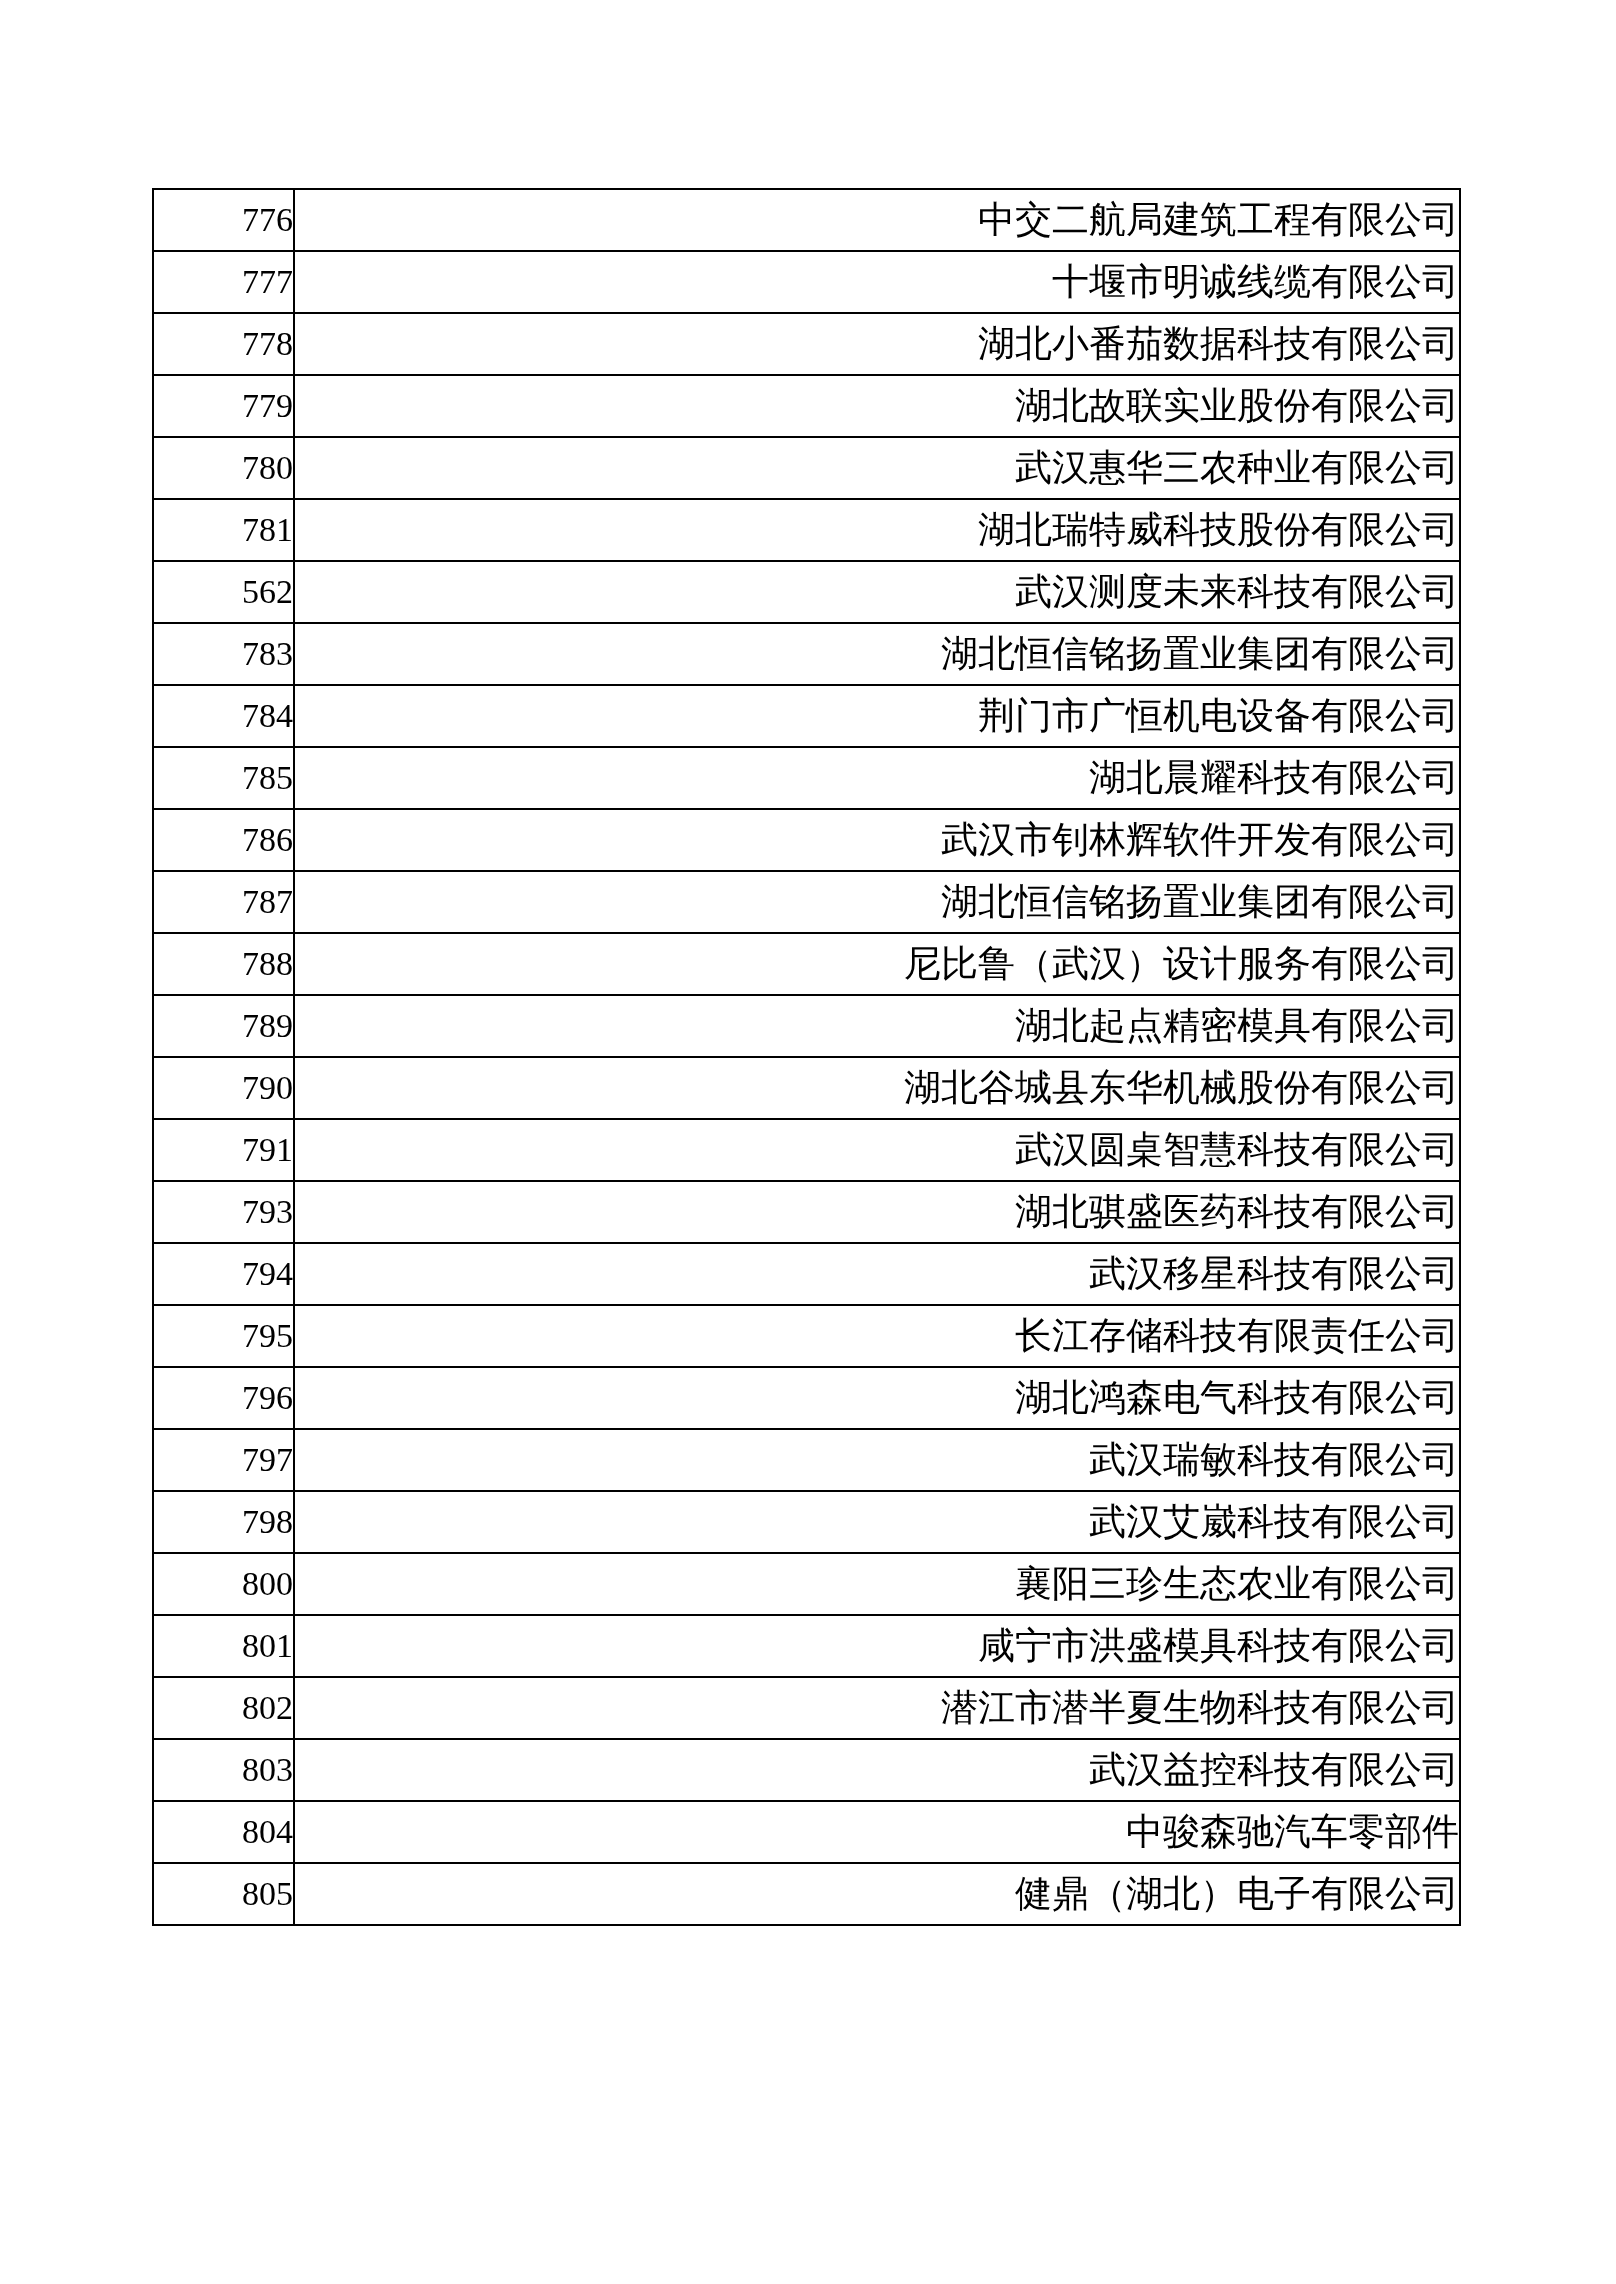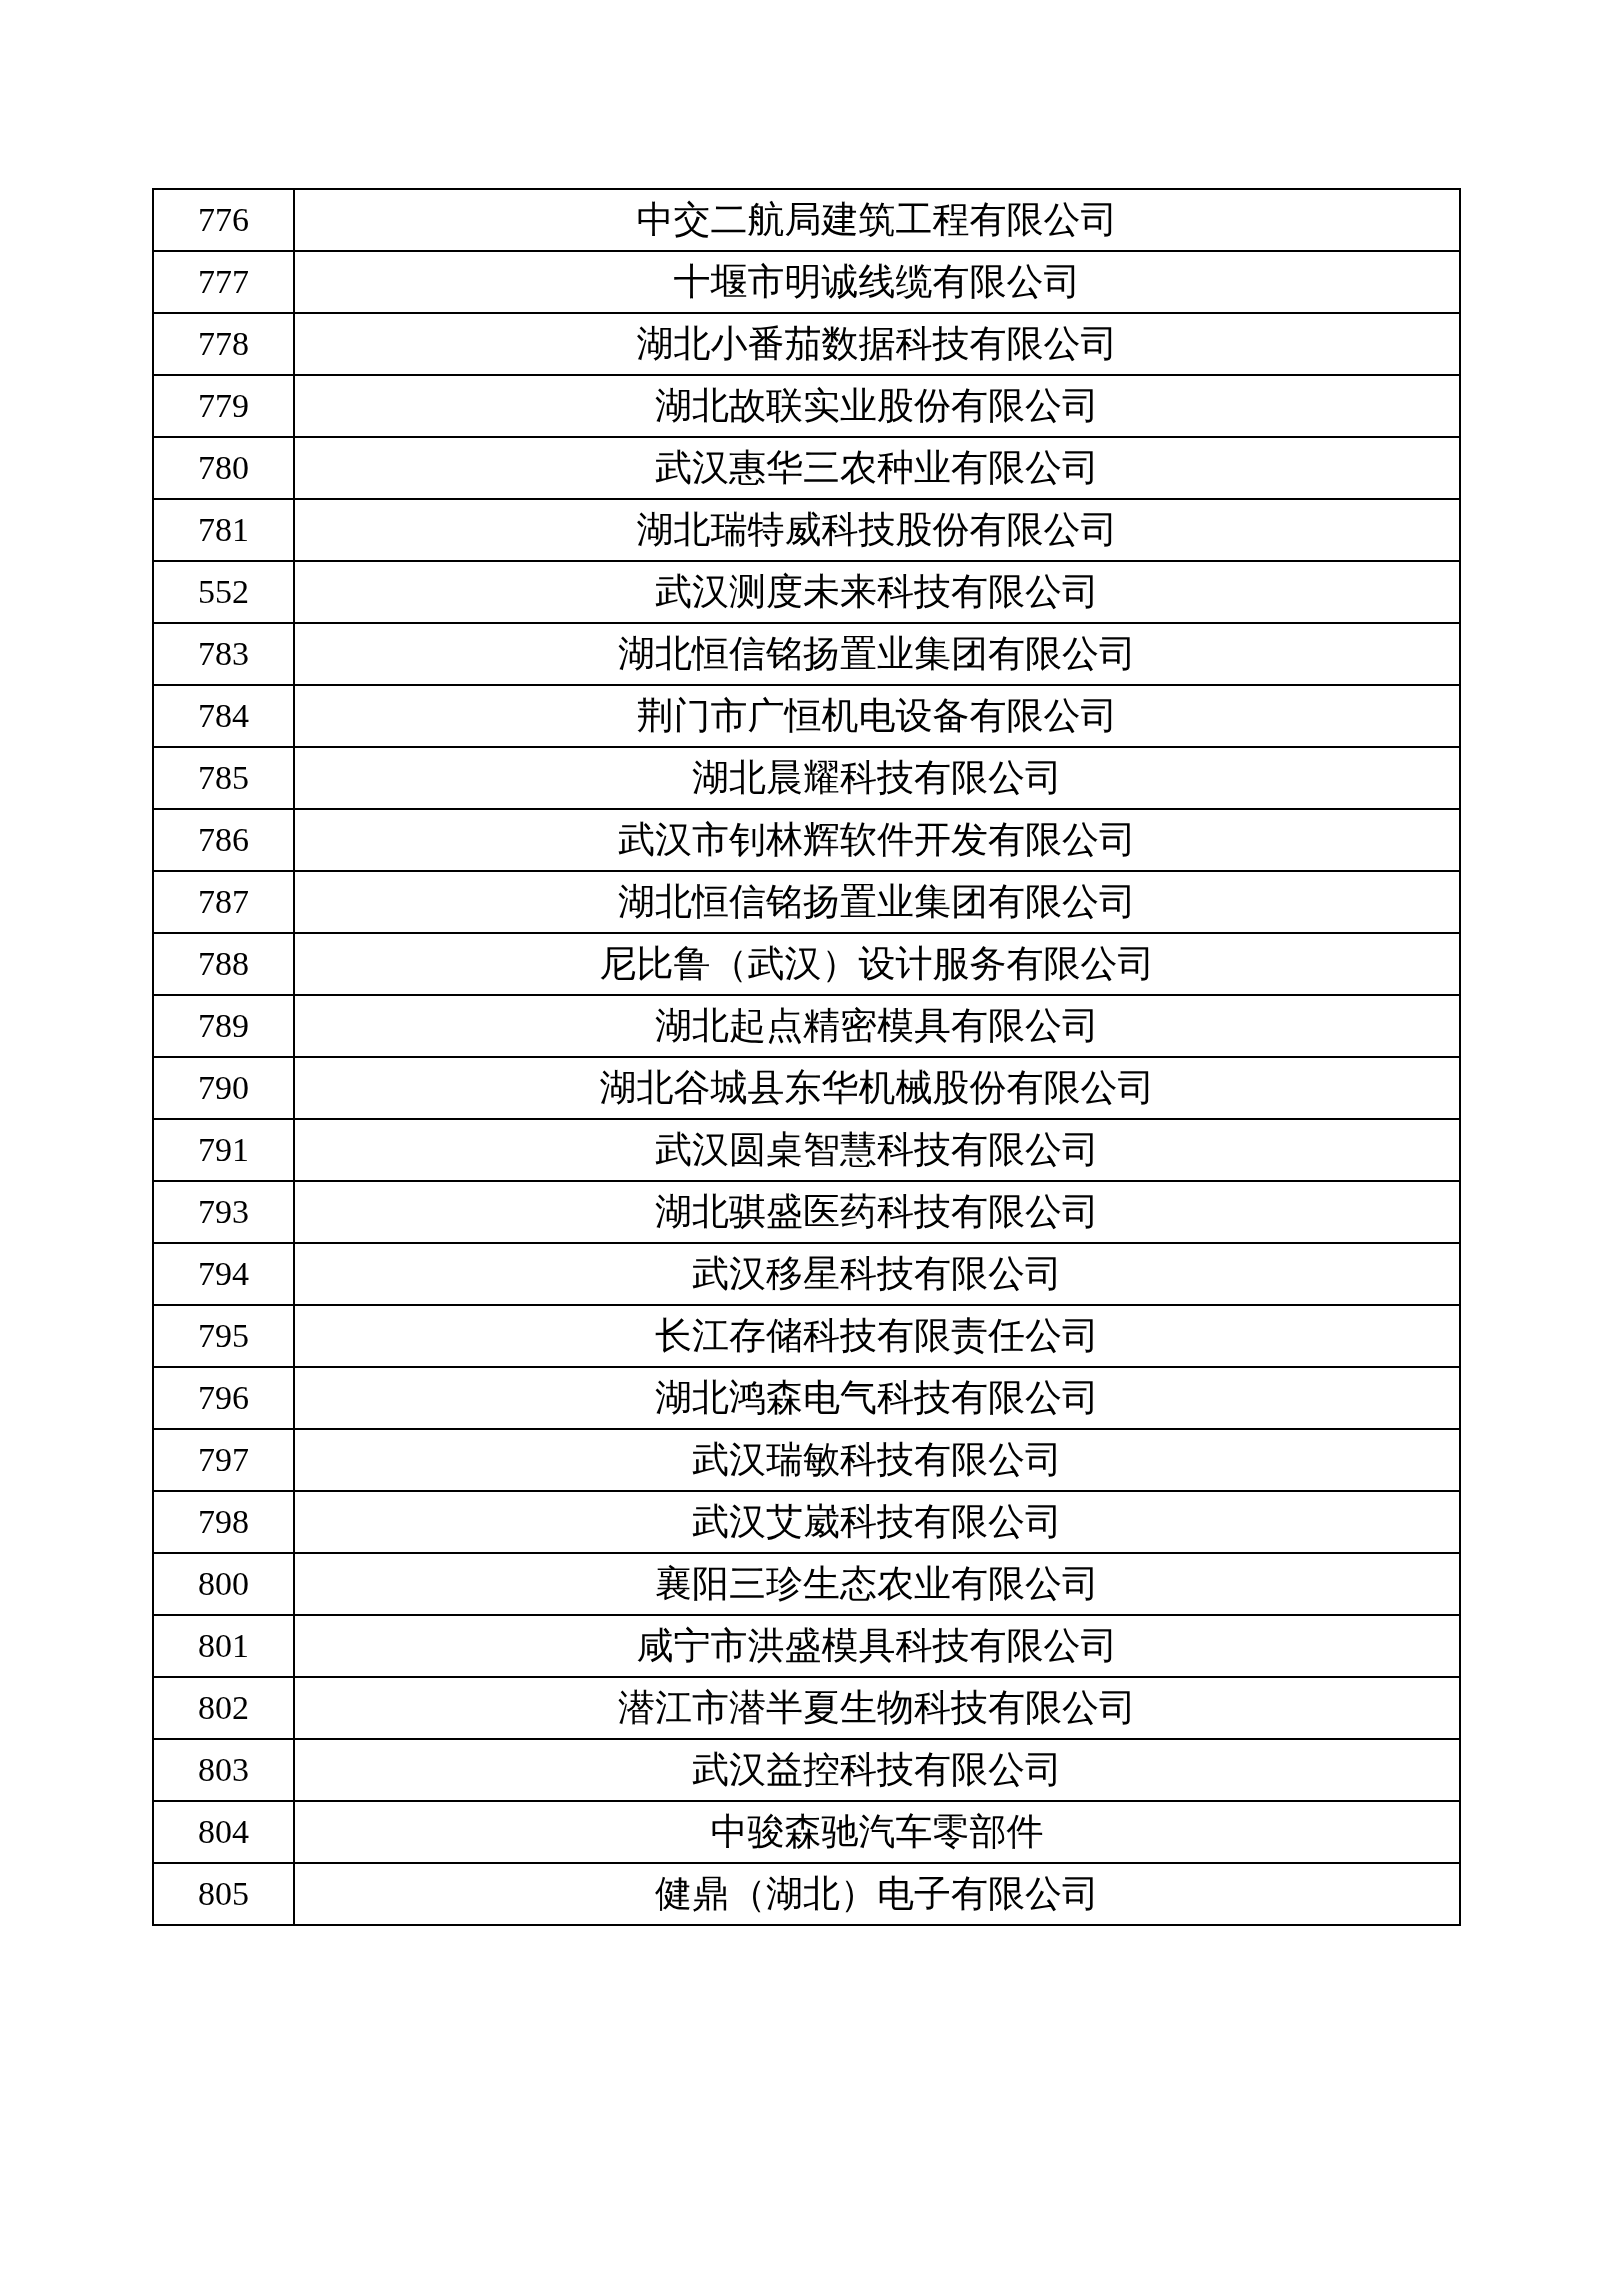--- a/index.html
+++ b/index.html
@@ -21,21 +21,21 @@
     left: 152px;
     top: 188px;
     width: 1309px;
     border-collapse: collapse;
     table-layout: fixed;
   }
   table.company-table td {
     border: 2.5px solid #000000;
     height: 60px;
     padding: 0;
-    text-align: center;
+    text-align: right;
     vertical-align: middle;
     white-space: nowrap;
     overflow: hidden;
   }
   td.num-cell {
     width: 139px;
     font-size: 34px;
   }
   td.company-cell {
     font-size: 37px;
@@ -65,21 +65,21 @@
         </tr>
         <tr>
           <td class="num-cell">780</td>
           <td class="company-cell">武汉惠华三农种业有限公司</td>
         </tr>
         <tr>
           <td class="num-cell">781</td>
           <td class="company-cell">湖北瑞特威科技股份有限公司</td>
         </tr>
         <tr>
-          <td class="num-cell">552</td>
+          <td class="num-cell">562</td>
           <td class="company-cell">武汉测度未来科技有限公司</td>
         </tr>
         <tr>
           <td class="num-cell">783</td>
           <td class="company-cell">湖北恒信铭扬置业集团有限公司</td>
         </tr>
         <tr>
           <td class="num-cell">784</td>
           <td class="company-cell">荆门市广恒机电设备有限公司</td>
         </tr>

